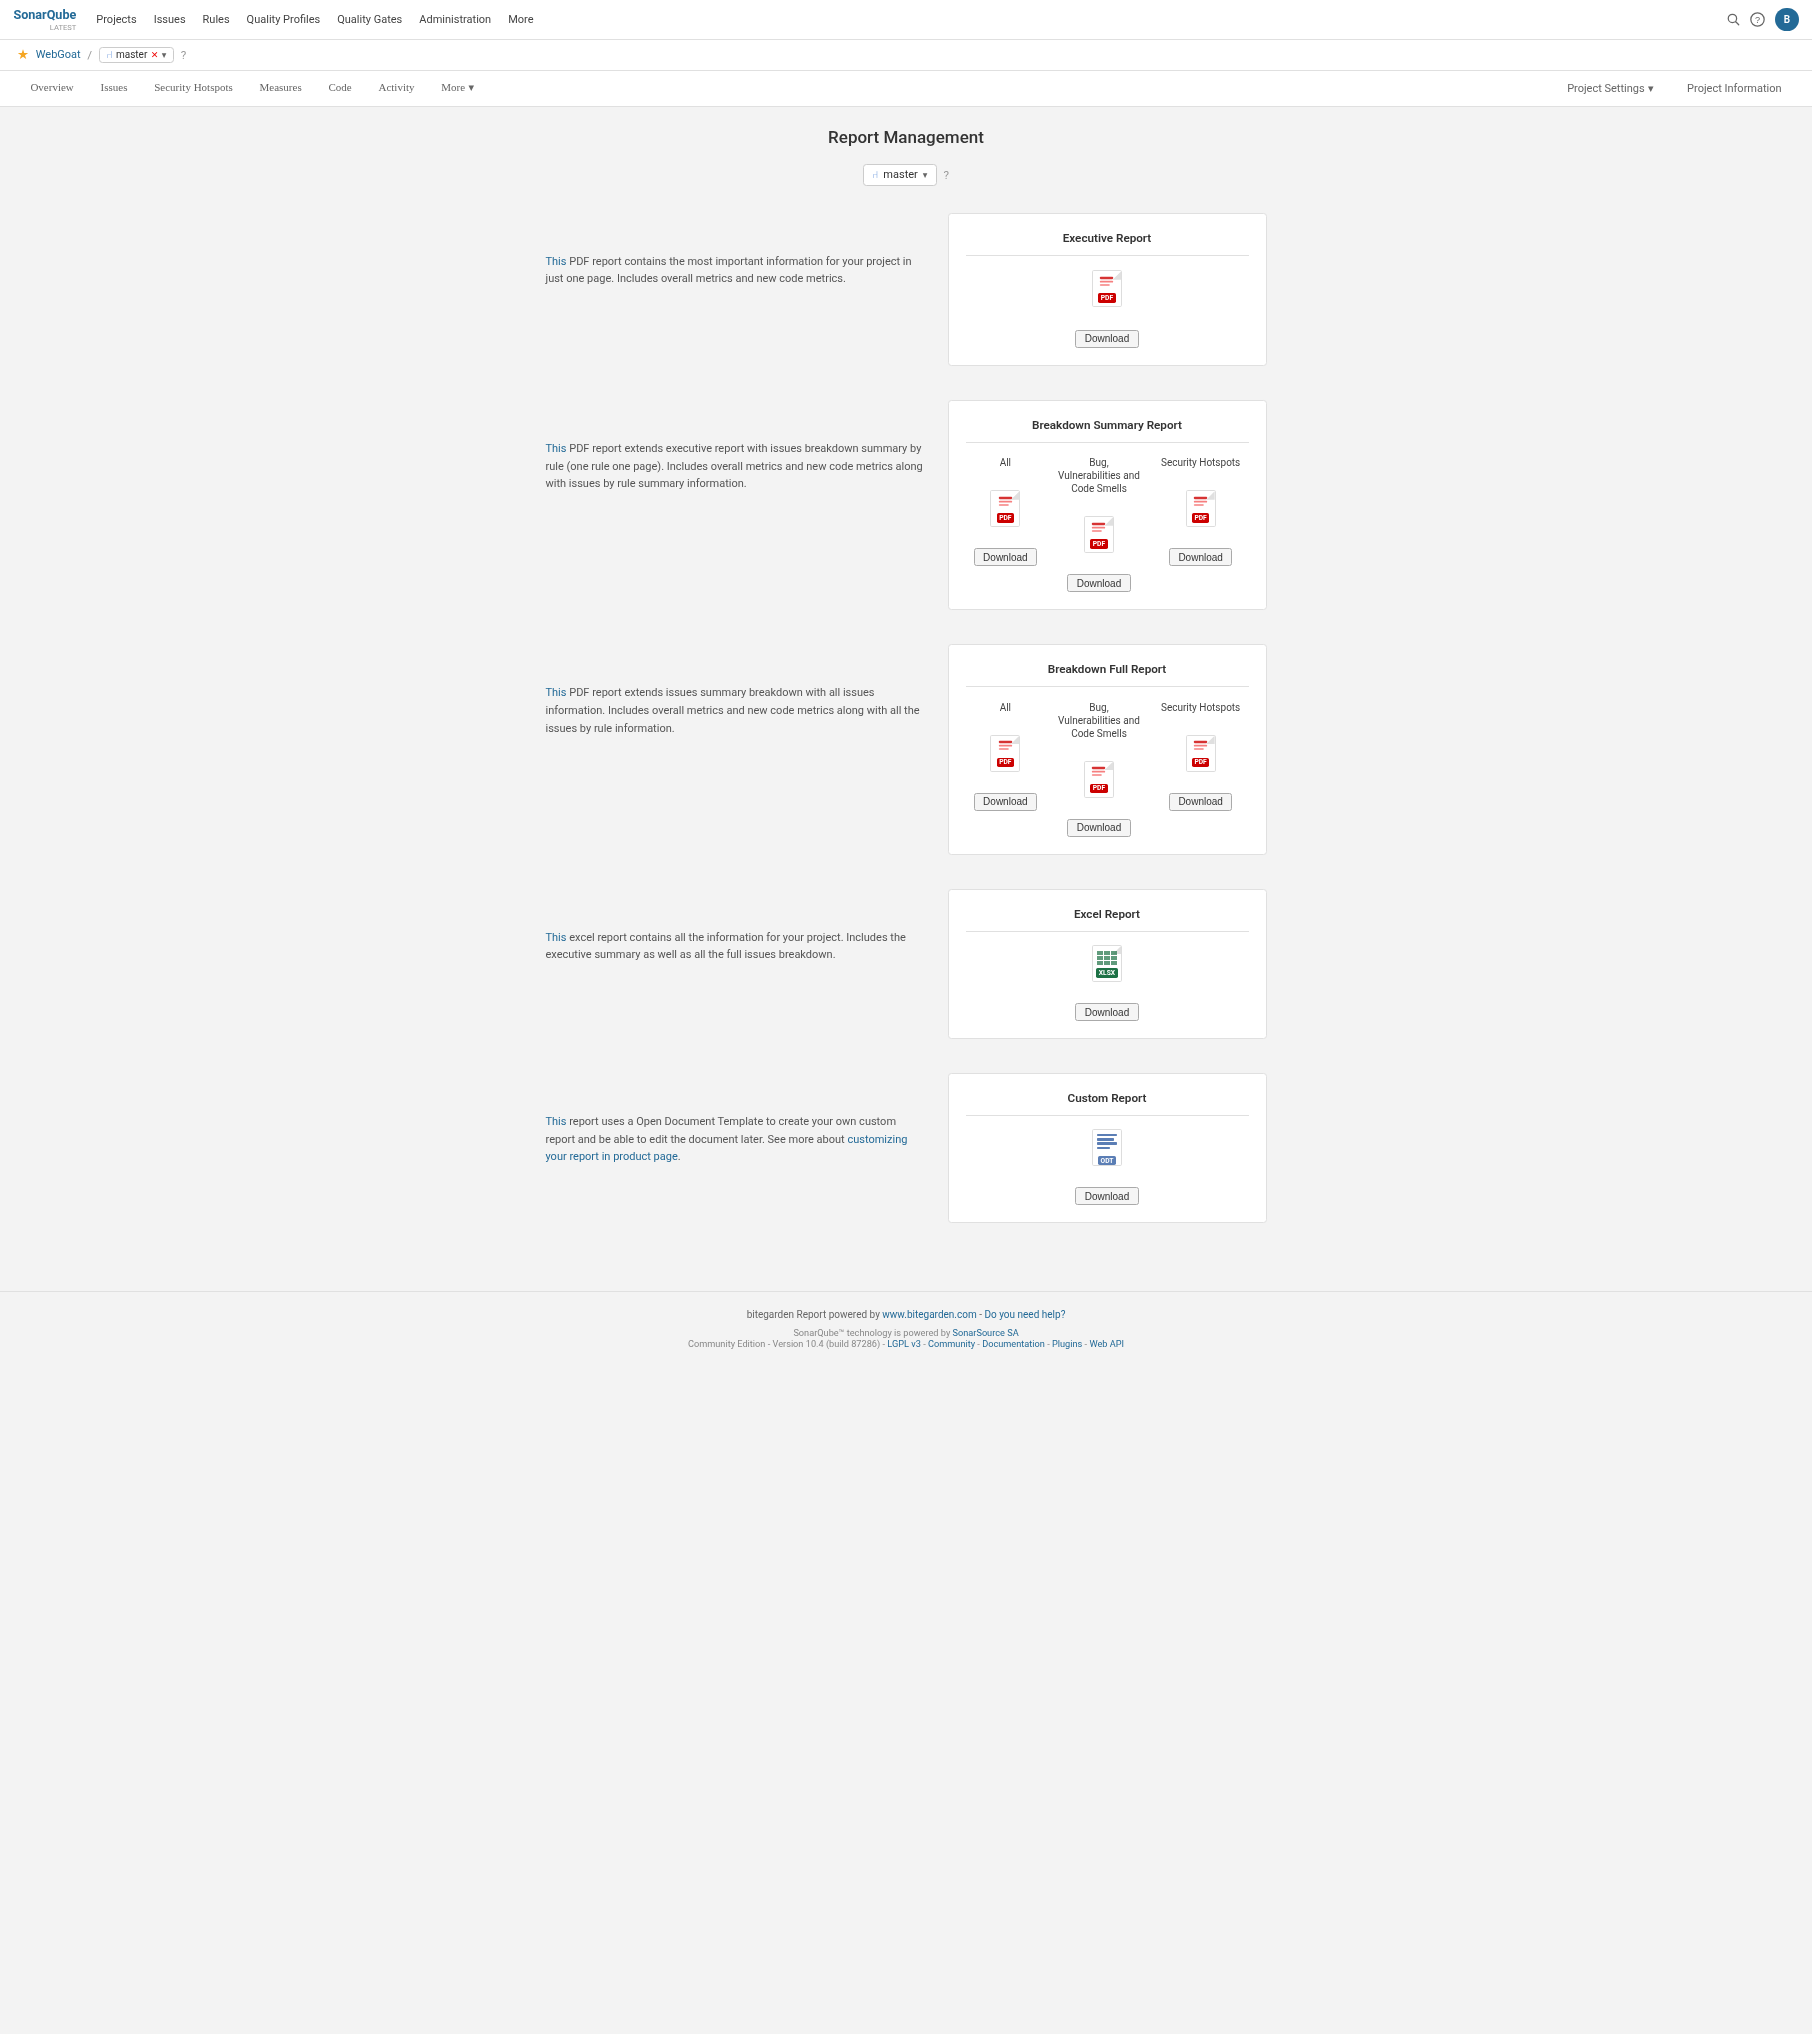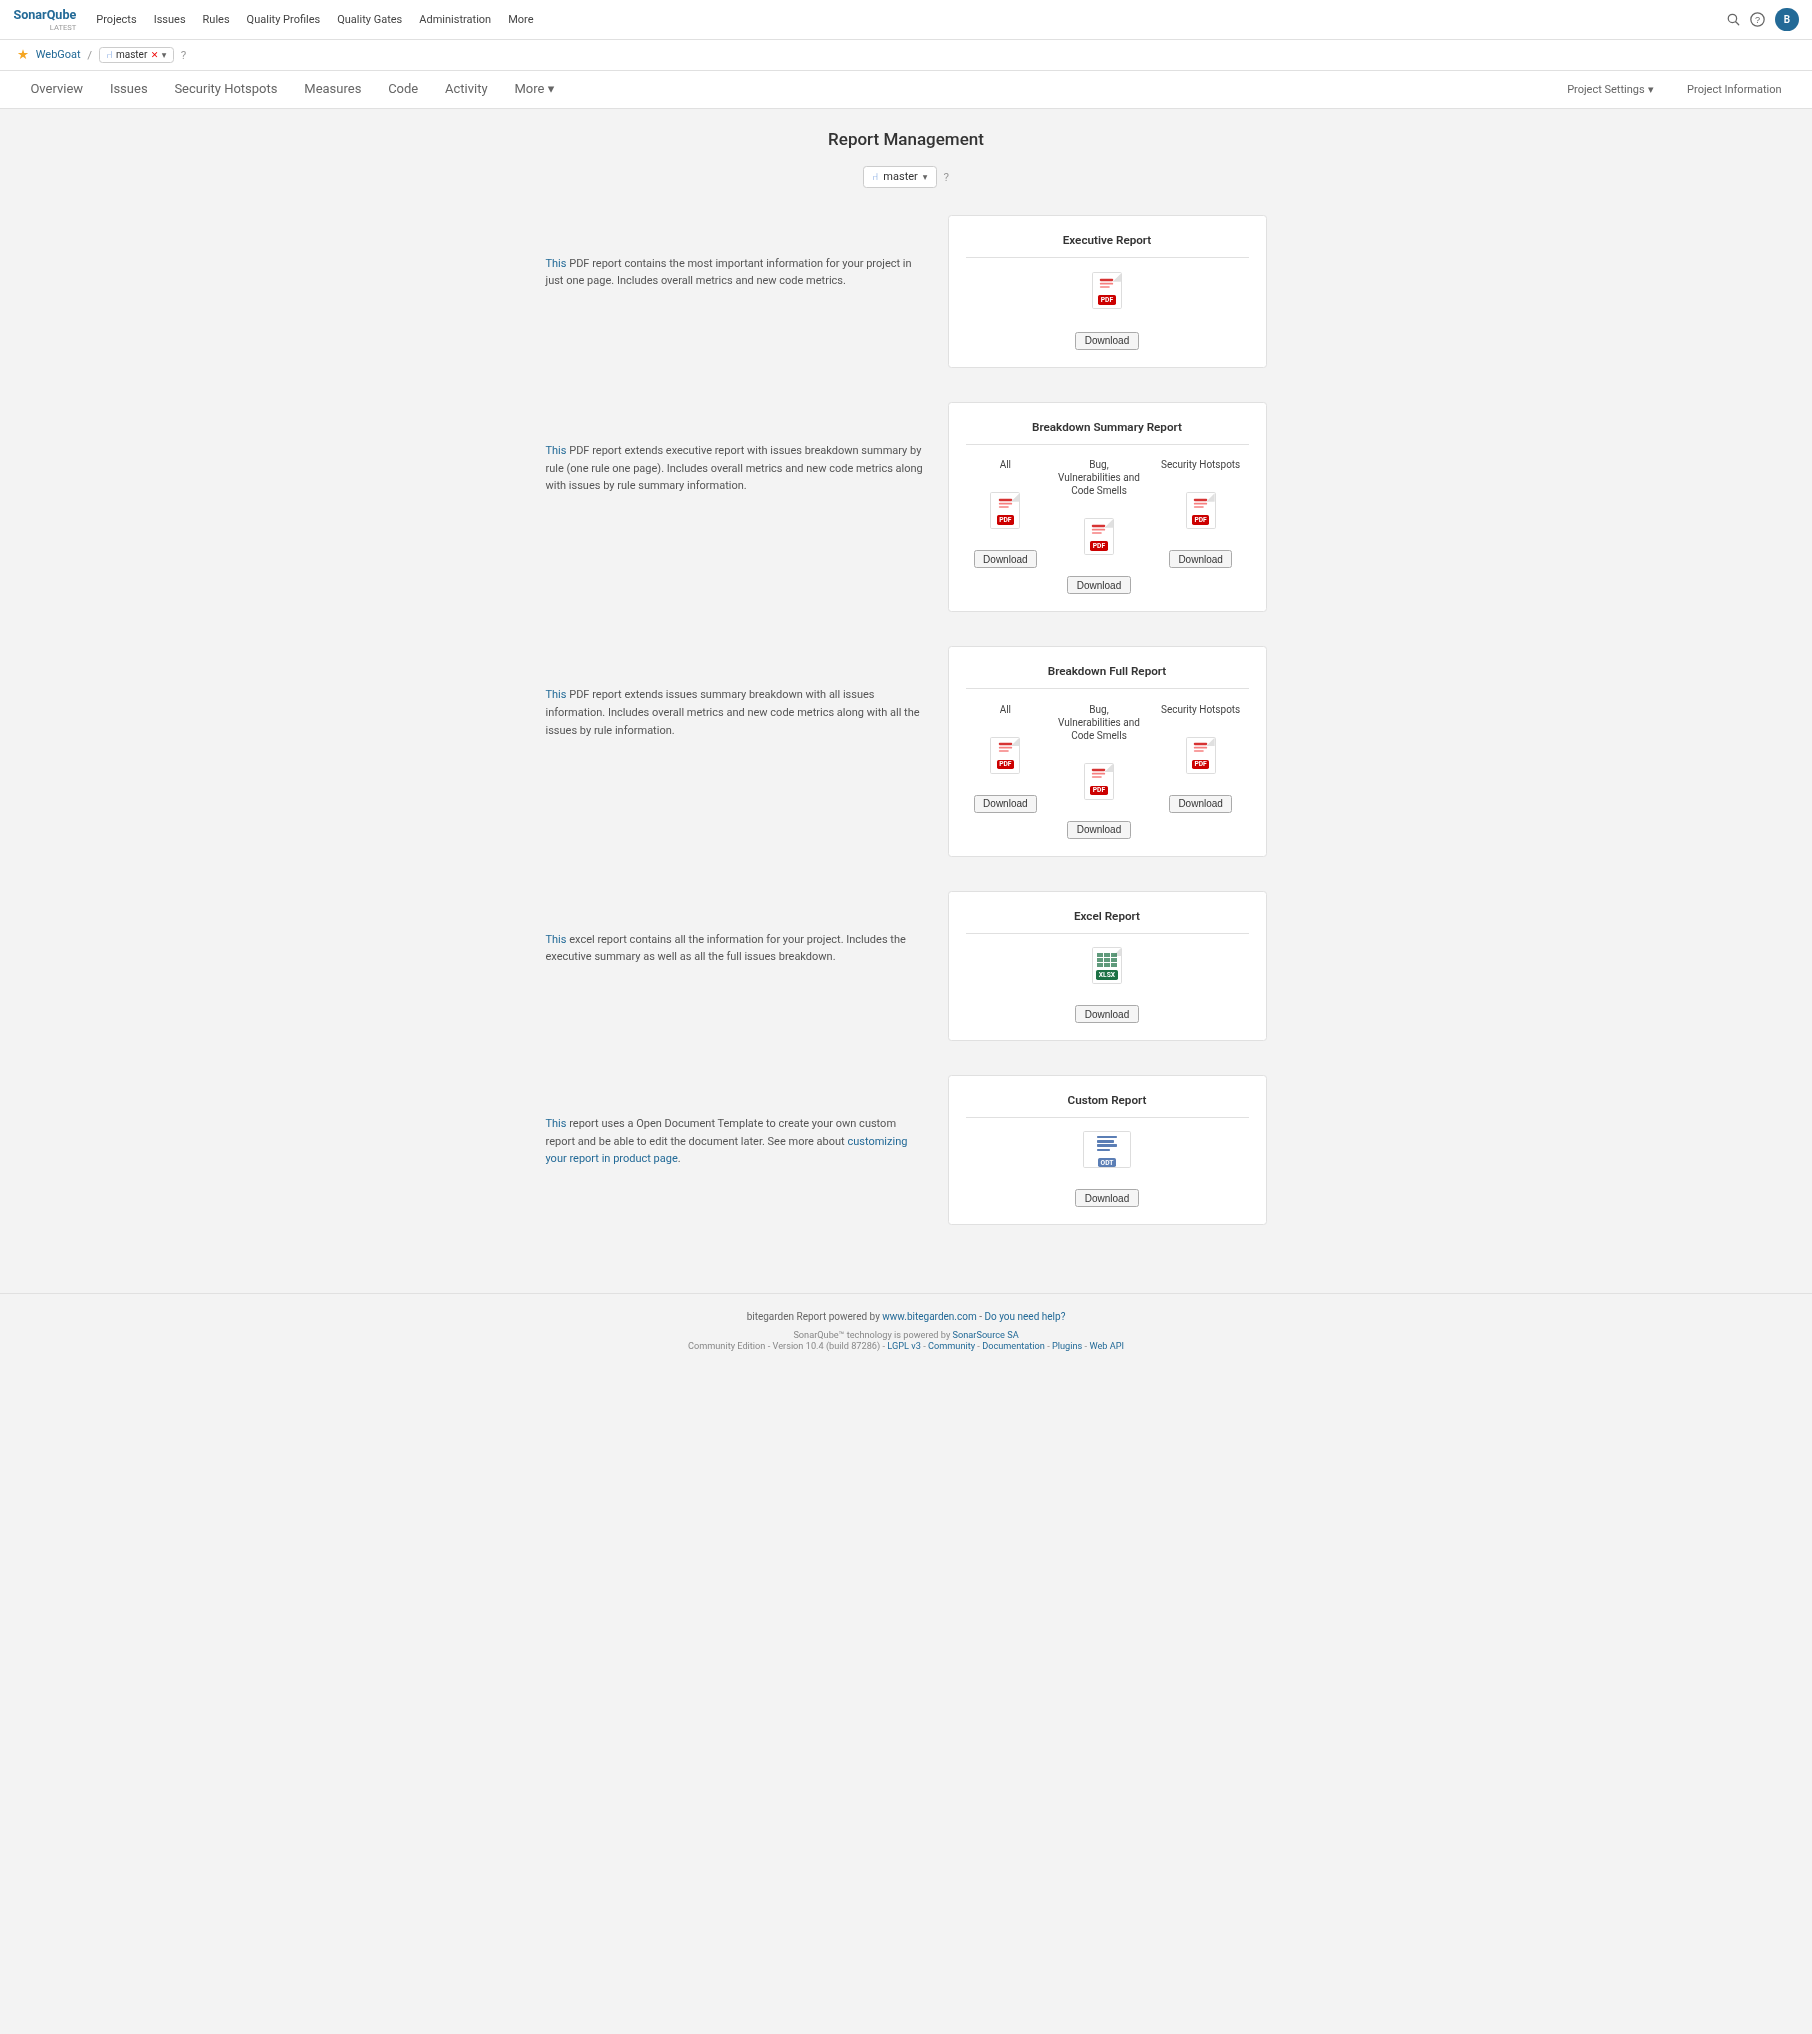--- a/index.html
+++ b/index.html
@@ -95,25 +95,26 @@
     
     .project-tabs {
       background: #fff;
       border-bottom: 0.8px solid #e0e0e0;
       display: flex;
       align-items: center;
       padding: 0 17px;
     }
     .project-tab {
       padding: 10px 13.4px;
-      font-size: 13px;
+      font-size: 11px;
       color: #666;
       cursor: pointer;
       border-bottom: 2.5px solid transparent;
       white-space: nowrap;
+      font-family: Liberation Serif, serif;
     }
     .project-tabs-right {
       margin-left: auto;
       display: flex;
       gap: 6.7px;
     }
     .project-tab-right {
       padding: 10px 13.4px;
       font-size: 11px;
       color: #666;
@@ -292,21 +293,21 @@
       display: grid;
       grid-template-columns: repeat(3, 5.9px);
       grid-template-rows: repeat(3, 4.2px);
       gap: 0.8px;
       margin-top: 1.7px;
     }
     .xlsx-cell { background: #1d7145; opacity: 0.7; }
 
     
     .odt-icon-body {
-      width: 48px;
+      width: 30px;
       height: 37px;
       background: #fff;
       border: 0.8px solid #ddd;
       border-radius: 1.7px;
       display: flex;
       align-items: center;
       justify-content: center;
       flex-direction: column;
       overflow: hidden;
     }

